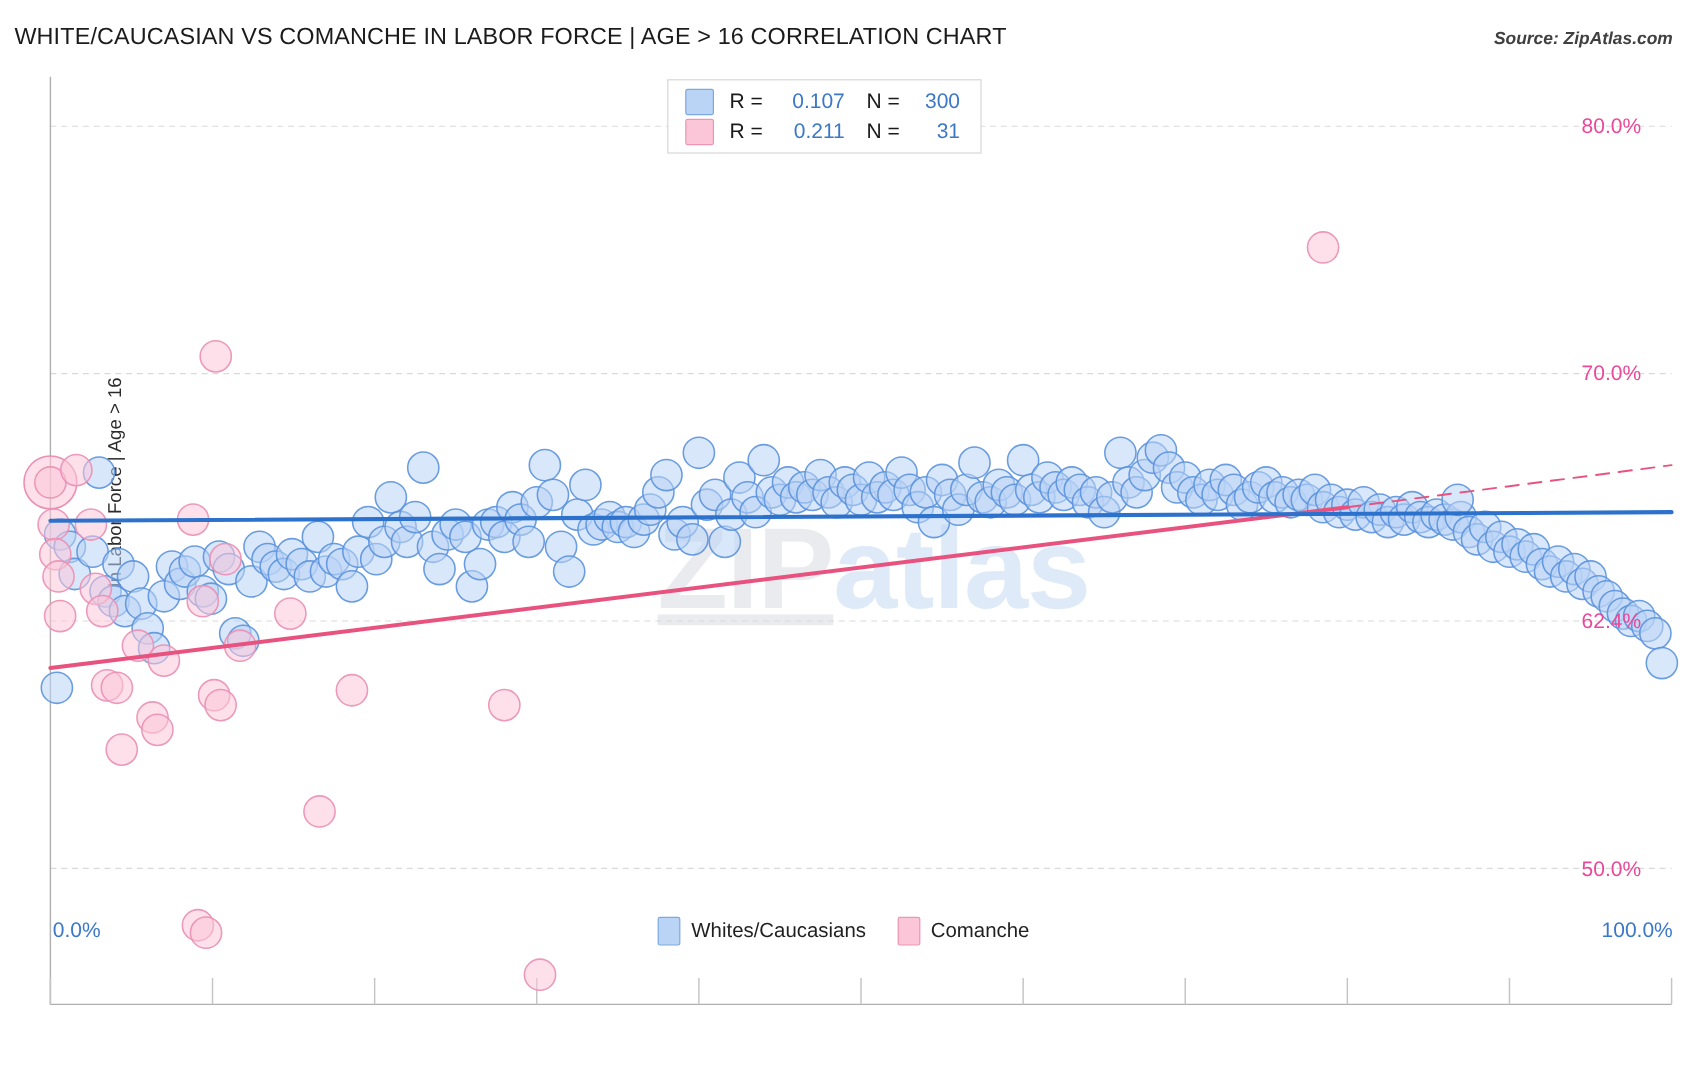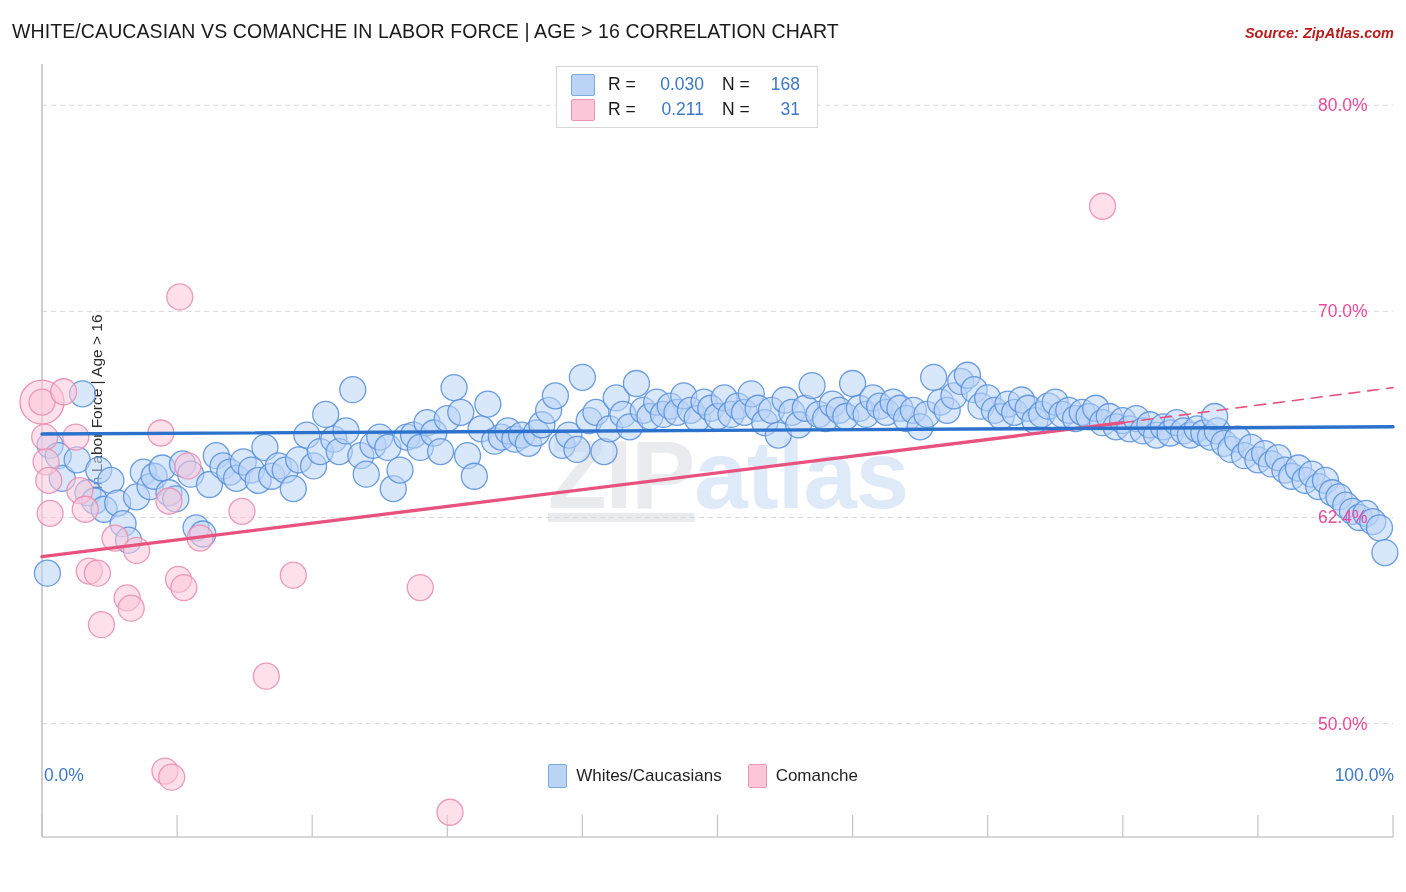--- a/index.html
+++ b/index.html
@@ -24,21 +24,21 @@
     color: #1b1b1b;
     font-weight: 400;
     white-space: nowrap;
   }
   #source-label {
     position: absolute;
     right: 12px; top: 25px;
     font-size: 14.5px;
     font-style: italic;
     font-weight: bold;
-    color: #b91c1c;
+    color: #404040;
     white-space: nowrap;
   }
   #y-axis-title {
     position: absolute;
     left: 9px; top: 50%;
     transform: translateY(-50%) rotate(-90deg);
     transform-origin: center center;
     font-size: 15.5px;
     color: #2b2b2b;
     white-space: nowrap;
@@ -423,23 +423,23 @@
       <div class="ytick-label" style="left: 1318px; top: 95.2267px;">80.0%</div>
     </div>
 
   <div id="x-min-label">0.0%</div>
   <div id="x-max-label">100.0%</div>
 
   <div id="stats-box">
     <div class="stats-row">
       <span class="stats-swatch blue"></span>
       <span class="stats-lbl w-r">R =</span>
-      <span class="stats-val w-rv">0.030</span>
+      <span class="stats-val w-rv">0.107</span>
       <span class="stats-lbl w-n">N =</span>
-      <span class="stats-val w-nv">168</span>
+      <span class="stats-val w-nv">300</span>
     </div>
     <div class="stats-row">
       <span class="stats-swatch pink"></span>
       <span class="stats-lbl w-r">R =</span>
       <span class="stats-val w-rv">0.211</span>
       <span class="stats-lbl w-n">N =</span>
       <span class="stats-val w-nv">31</span>
     </div>
   </div>
 

